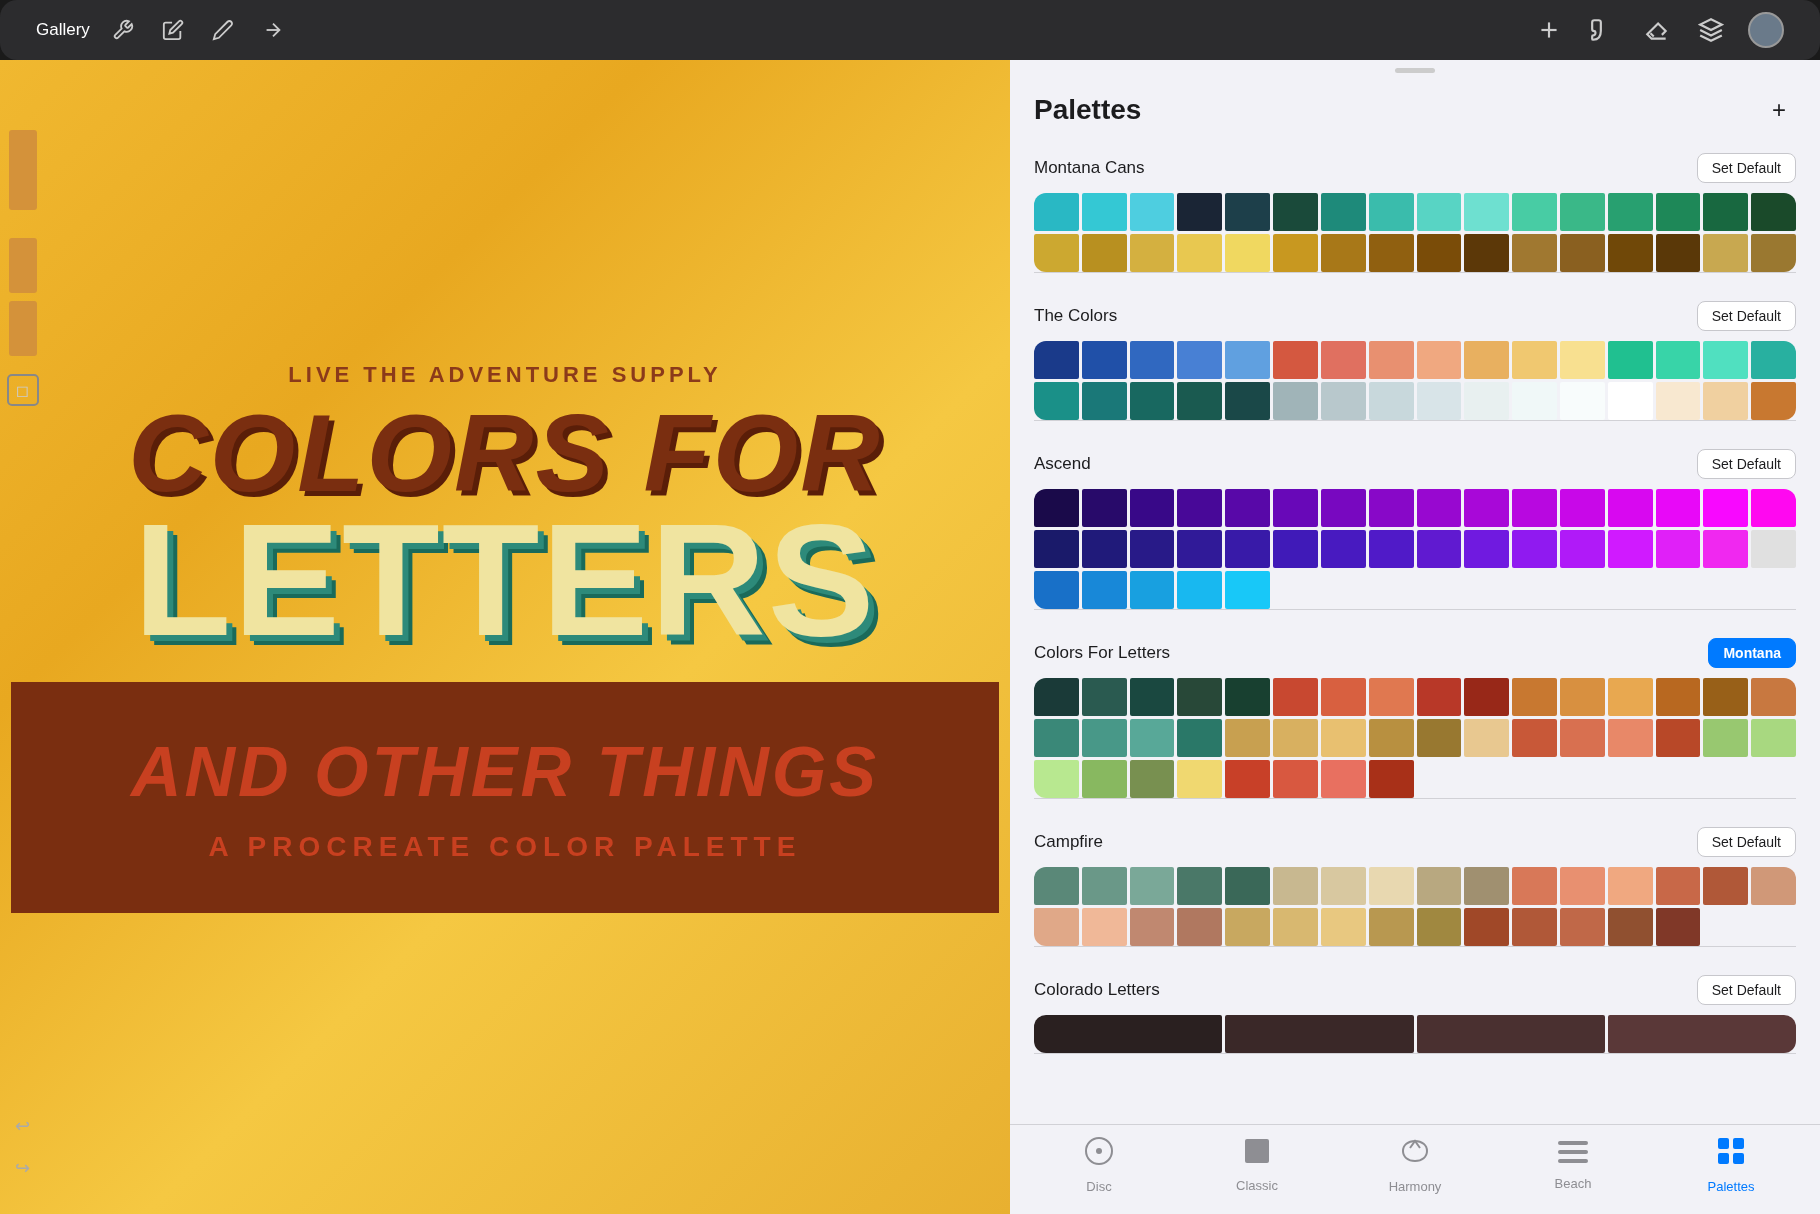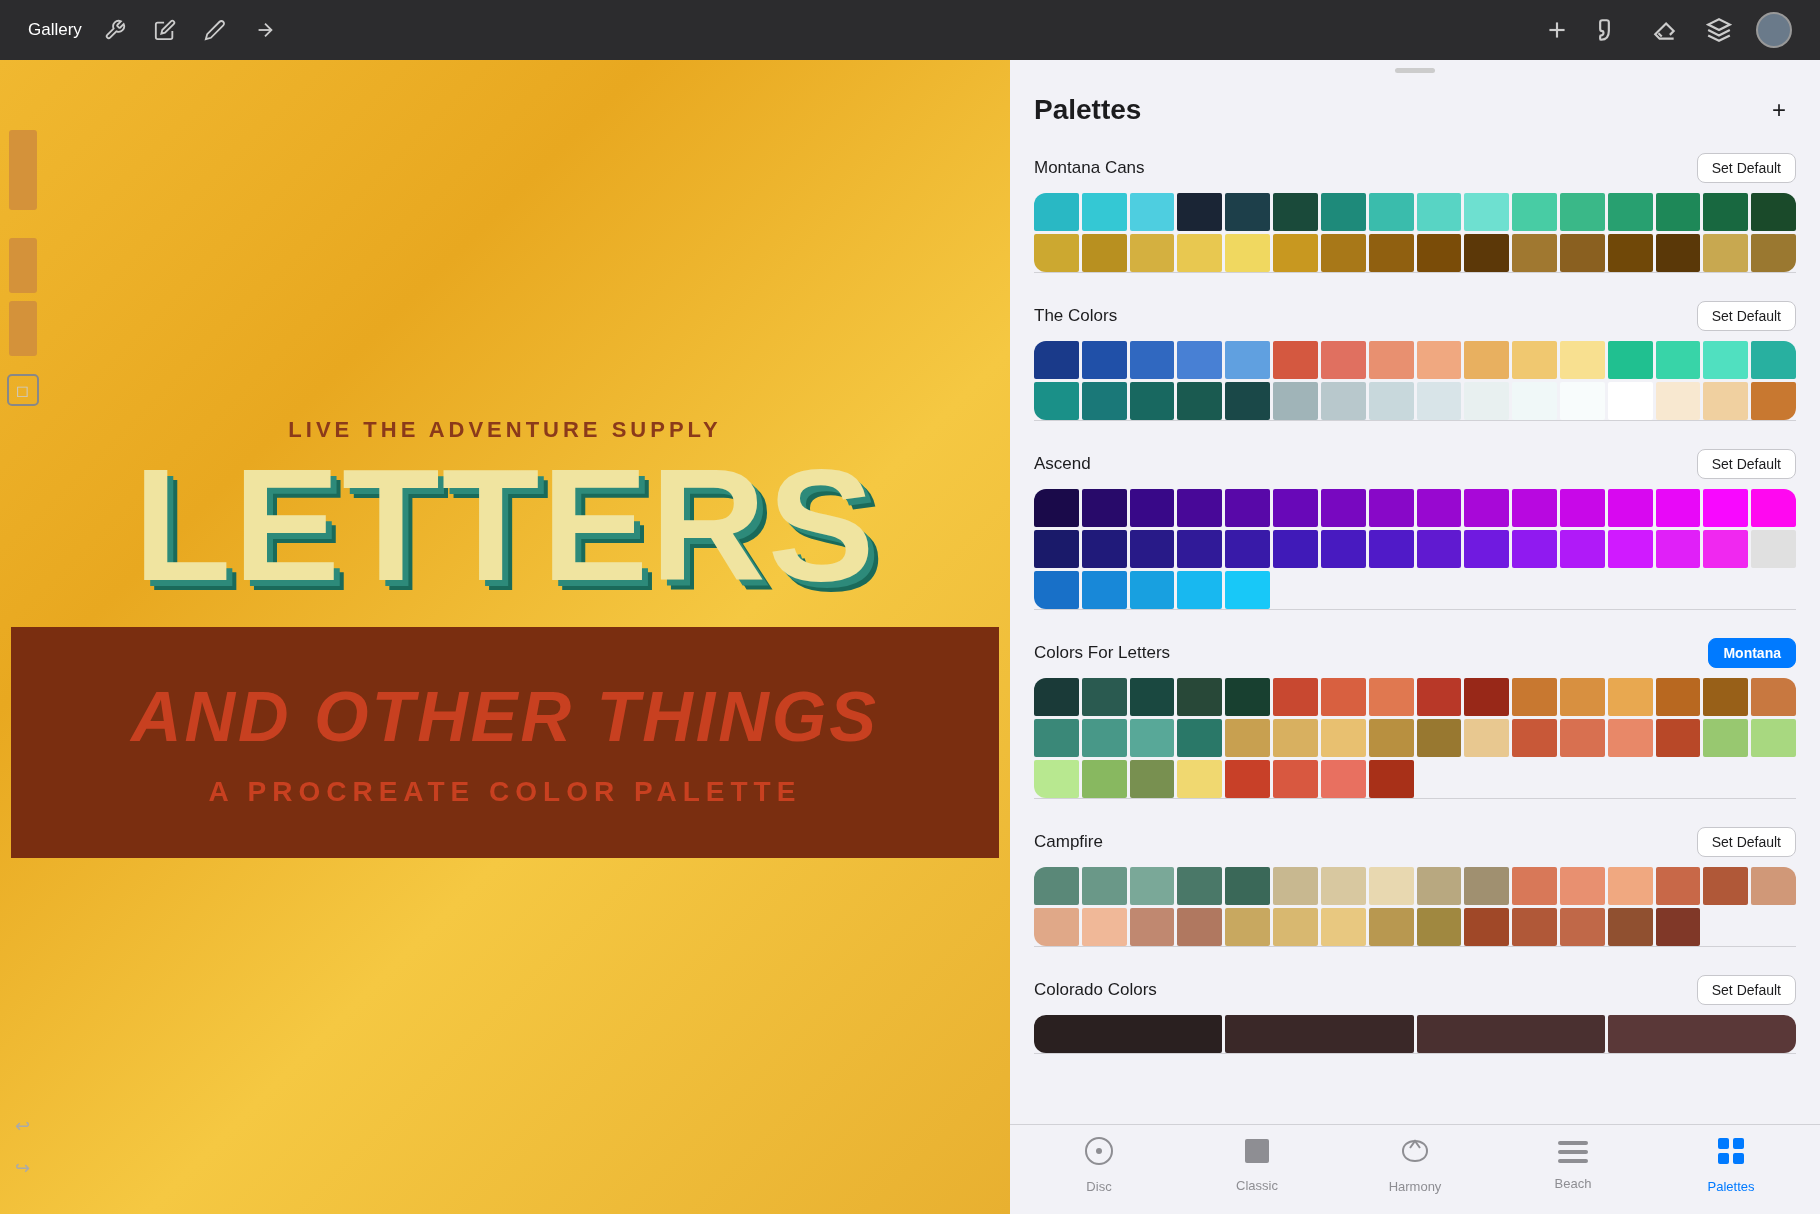--- a/index.html
+++ b/index.html
@@ -1,21 +1,21 @@
 <!DOCTYPE html>
 <html><head>
   <meta charset="utf-8">
   <style>
     * { margin: 0; padding: 0; box-sizing: border-box; }
     body { width: 1820px; height: 1214px; overflow: hidden; font-family: -apple-system, BlinkMacSystemFont, 'SF Pro', sans-serif; background: #1a1a1a; }
 
     
     .toolbar {
       position: absolute; top: 0; left: 0; right: 0; height: 60px;
-      background: #2c2c2e; display: flex; align-items: center; padding: 0 28px; gap: 20px; z-index: 100;
+      background: #2c2c2e; display: flex; align-items: center; padding: 0 36px; gap: 20px; z-index: 100; border-radius: 17px;
     }
     .toolbar-left { display: flex; align-items: center; gap: 16px; }
     .toolbar-gallery { color: #fff; font-size: 17px; font-weight: 500; }
     .toolbar-icon { width: 34px; height: 34px; display: flex; align-items: center; justify-content: center; color: #ccc; font-size: 20px; cursor: pointer; }
     .toolbar-right { margin-left: auto; display: flex; align-items: center; gap: 20px; }
     .toolbar-right .toolbar-icon { color: #ccc; font-size: 22px; }
     .color-circle { width: 36px; height: 36px; border-radius: 50%; background: #6a7a8a; border: 2px solid #999; }
 
     
     .canvas-area {
@@ -188,20 +188,21 @@
     <div class="tool-icon-box">◻</div>
     <div class="undo-redo">
       <div class="undo-btn">↩</div>
       <div class="redo-btn">↪</div>
     </div>
   </div>
 
   <div class="artwork">
     <div class="artwork-content">
       <div class="artwork-subtitle">Live The Adventure Supply</div>
+      <div style="font-size:110px; font-weight:900; color:#7a2e10; text-transform:uppercase; font-style:italic; letter-spacing:2px; line-height:1; text-shadow: 5px 5px 0 #5a1e08;">Colors For</div>
       <div style="font-size:160px; font-weight:900; color:#f0e4a0; text-transform:uppercase; letter-spacing:2px; line-height:0.9; text-shadow: 6px 6px 0 #2d8a7a, 10px 10px 0 #1a6a5a; margin-bottom:30px;">Letters</div>
       <div style="background:#7a2e10; padding: 50px 120px; margin: 0 -100px;">
         <div style="font-size:70px; font-weight:900; color:#c84020; text-transform:uppercase; letter-spacing:3px; font-style:italic;">And Other Things</div>
         <div style="font-size:28px; font-weight:700; color:#c84020; text-transform:uppercase; letter-spacing:6px; margin-top:19px;">A Procreate Color Palette</div>
       </div>
     </div>
   </div>
 </div>
 
 <div class="right-panel">
@@ -424,21 +425,21 @@
             <div class="swatch" style="background: rgb(160, 72, 40);"></div>
             <div class="swatch" style="background: rgb(176, 88, 56);"></div>
             <div class="swatch" style="background: rgb(192, 104, 72);"></div>
             <div class="swatch" style="background: rgb(144, 80, 48);"></div>
             <div class="swatch" style="background: rgb(128, 56, 40);"></div>
           </div>
           <div class="palette-divider"></div>
         </div>
         <div class="palette-entry">
           <div class="palette-entry-header">
-            <span class="palette-name">Colorado Colors</span>
+            <span class="palette-name">Colorado Letters</span>
             <button class="set-default-btn">Set Default</button>
           </div>
           <div class="swatches-grid" style="grid-template-columns: repeat(4, 1fr);">
             <div class="swatch" style="background: rgb(42, 32, 32);"></div>
             <div class="swatch" style="background: rgb(58, 40, 40);"></div>
             <div class="swatch" style="background: rgb(74, 48, 48);"></div>
             <div class="swatch" style="background: rgb(90, 56, 56);"></div>
           </div>
           <div class="palette-divider"></div>
         </div>

